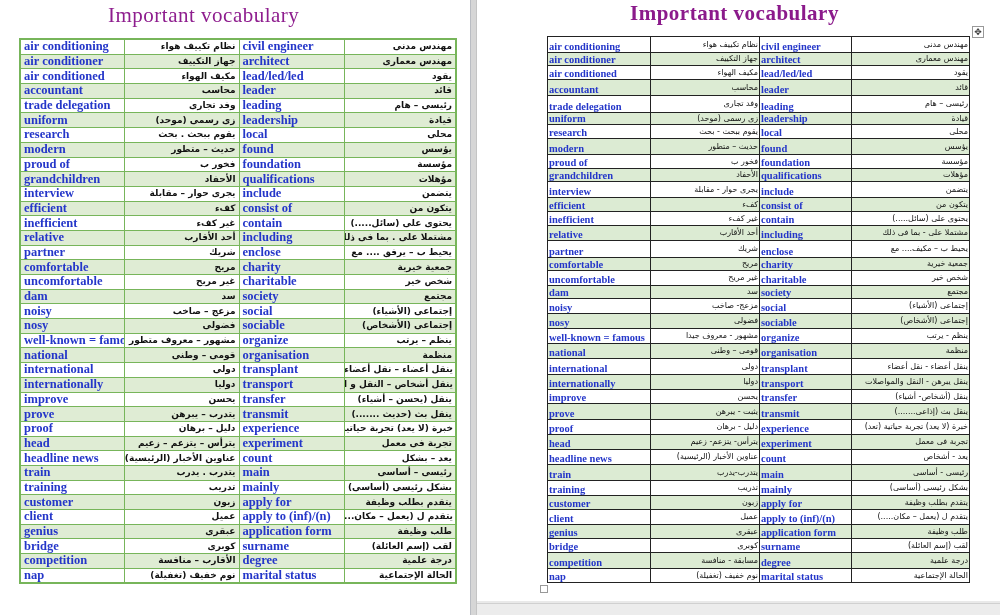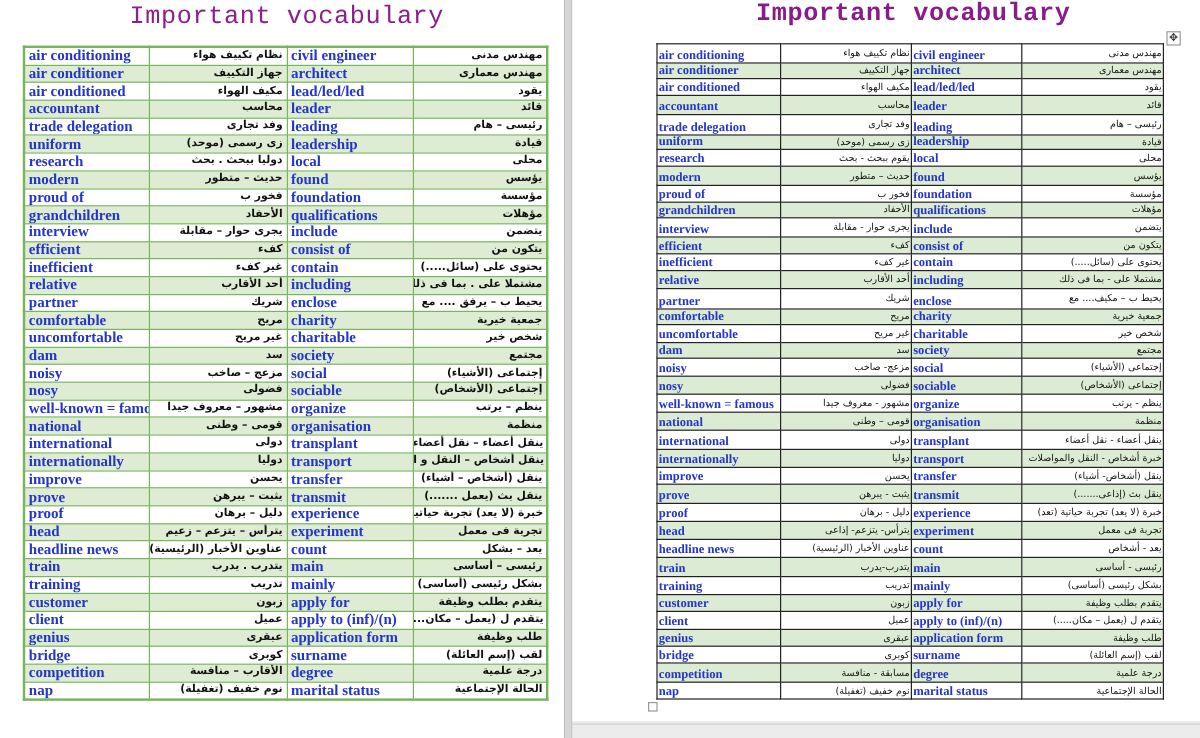--- a/index.html
+++ b/index.html
@@ -8,21 +8,21 @@
     background: #e9e9e9;
     font-family: "Liberation Serif", serif;
   }
   
   .left-pane {
     position: absolute; left: 0; top: 0; width: 470px; height: 615px;
     background: #ffffff;
     border-right: 1px solid #b9bcc2;
   }
   .pane-title {
-    position: absolute; font-family: Liberation Mono, monospace;
+    position: absolute; font-family: Liberation Serif, serif;
     color: #8e1d8e; font-size: 21px; letter-spacing: 0.5px; white-space: nowrap;
   }
   .left-pane .pane-title { left: 108px; top: 3px; }
   .vtable {
     position: absolute; border-collapse: collapse; table-layout: fixed;
   }
   .left-table { left: 19px; top: 38px; width: 436px; border: 2px solid #77b55a; }
   .left-table td {
     border: 1.5px solid #77b55a; height: 13.7px; padding: 0 3px;
     font-size: 12.5px; line-height: 13px; white-space: nowrap; overflow: hidden;
@@ -113,21 +113,21 @@
           <td class="ar">رئيسى – هام</td>
         </tr>
         <tr>
           <td class="en">uniform</td>
           <td class="ar">زى رسمى (موحد)</td>
           <td class="en">leadership</td>
           <td class="ar">قيادة</td>
         </tr>
         <tr>
           <td class="en">research</td>
-          <td class="ar">دوليا ببحث . بحث</td>
+          <td class="ar">يقوم ببحث . بحث</td>
           <td class="en">local</td>
           <td class="ar">محلى</td>
         </tr>
         <tr>
           <td class="en">modern</td>
           <td class="ar">حديث – متطور</td>
           <td class="en">found</td>
           <td class="ar">يؤسس</td>
         </tr>
         <tr>
@@ -197,21 +197,21 @@
           <td class="ar">إجتماعى (الأشياء)</td>
         </tr>
         <tr>
           <td class="en">nosy</td>
           <td class="ar">فضولى</td>
           <td class="en">sociable</td>
           <td class="ar">إجتماعى (الأشخاص)</td>
         </tr>
         <tr>
           <td class="en">well-known = famous</td>
-          <td class="ar">مشهور – معروف جيدا</td>
+          <td class="ar">مشهور – معروف متطور</td>
           <td class="en">organize</td>
           <td class="ar">ينظم – يرتب</td>
         </tr>
         <tr>
           <td class="en">national</td>
           <td class="ar">قومى – وطنى</td>
           <td class="en">organisation</td>
           <td class="ar">منظمة</td>
         </tr>
         <tr>
@@ -223,27 +223,27 @@
         <tr>
           <td class="en">internationally</td>
           <td class="ar">دوليا</td>
           <td class="en">transport</td>
           <td class="ar">ينقل أشخاص – النقل و المواصلات</td>
         </tr>
         <tr>
           <td class="en">improve</td>
           <td class="ar">يحسن</td>
           <td class="en">transfer</td>
-          <td class="ar">ينقل (أشخاص – أشياء)</td>
+          <td class="ar">ينقل (يحسن – أشياء)</td>
         </tr>
         <tr>
           <td class="en">prove</td>
-          <td class="ar">يثبت – يبرهن</td>
+          <td class="ar">يتدرب – يبرهن</td>
           <td class="en">transmit</td>
-          <td class="ar">ينقل بث (يعمل .......)</td>
+          <td class="ar">ينقل بث (حديث .......)</td>
         </tr>
         <tr>
           <td class="en">proof</td>
           <td class="ar">دليل – برهان</td>
           <td class="en">experience</td>
           <td class="ar">خبرة (لا يعد) تجربة حياتية (تعد)</td>
         </tr>
         <tr>
           <td class="en">head</td>
           <td class="ar">يترأس – يتزعم – زعيم</td>
@@ -457,21 +457,21 @@
           <tr style="height: 16px;">
             <td class="en">international</td>
             <td class="ar">دولى</td>
             <td class="en">transplant</td>
             <td class="ar">ينقل أعضاء - نقل أعضاء</td>
           </tr>
           <tr class="shade" style="height: 15px;">
             <td class="en">internationally</td>
             <td class="ar">دوليا</td>
             <td class="en">transport</td>
-            <td class="ar">خبرة أشخاص - النقل والمواصلات</td>
+            <td class="ar">ينقل يبرهن - النقل والمواصلات</td>
           </tr>
           <tr style="height: 14px;">
             <td class="en">improve</td>
             <td class="ar">يحسن</td>
             <td class="en">transfer</td>
             <td class="ar">ينقل (أشخاص- أشياء)</td>
           </tr>
           <tr class="shade" style="height: 16px;">
             <td class="en">prove</td>
             <td class="ar">يثبت - يبرهن</td>
@@ -479,21 +479,21 @@
             <td class="ar">ينقل بث (إذاعى.......)</td>
           </tr>
           <tr style="height: 15px;">
             <td class="en">proof</td>
             <td class="ar">دليل - برهان</td>
             <td class="en">experience</td>
             <td class="ar">خبرة (لا يعد) تجربة حياتية (تعد)</td>
           </tr>
           <tr class="shade" style="height: 15px;">
             <td class="en">head</td>
-            <td class="ar">يترأس- يتزعم- إذاعى</td>
+            <td class="ar">يترأس- يتزعم- زعيم</td>
             <td class="en">experiment</td>
             <td class="ar">تجربة فى معمل</td>
           </tr>
           <tr style="height: 15px;">
             <td class="en">headline news</td>
             <td class="ar">عناوين الأخبار (الرئيسية)</td>
             <td class="en">count</td>
             <td class="ar">يعد - أشخاص</td>
           </tr>
           <tr class="shade" style="height: 16px;">

